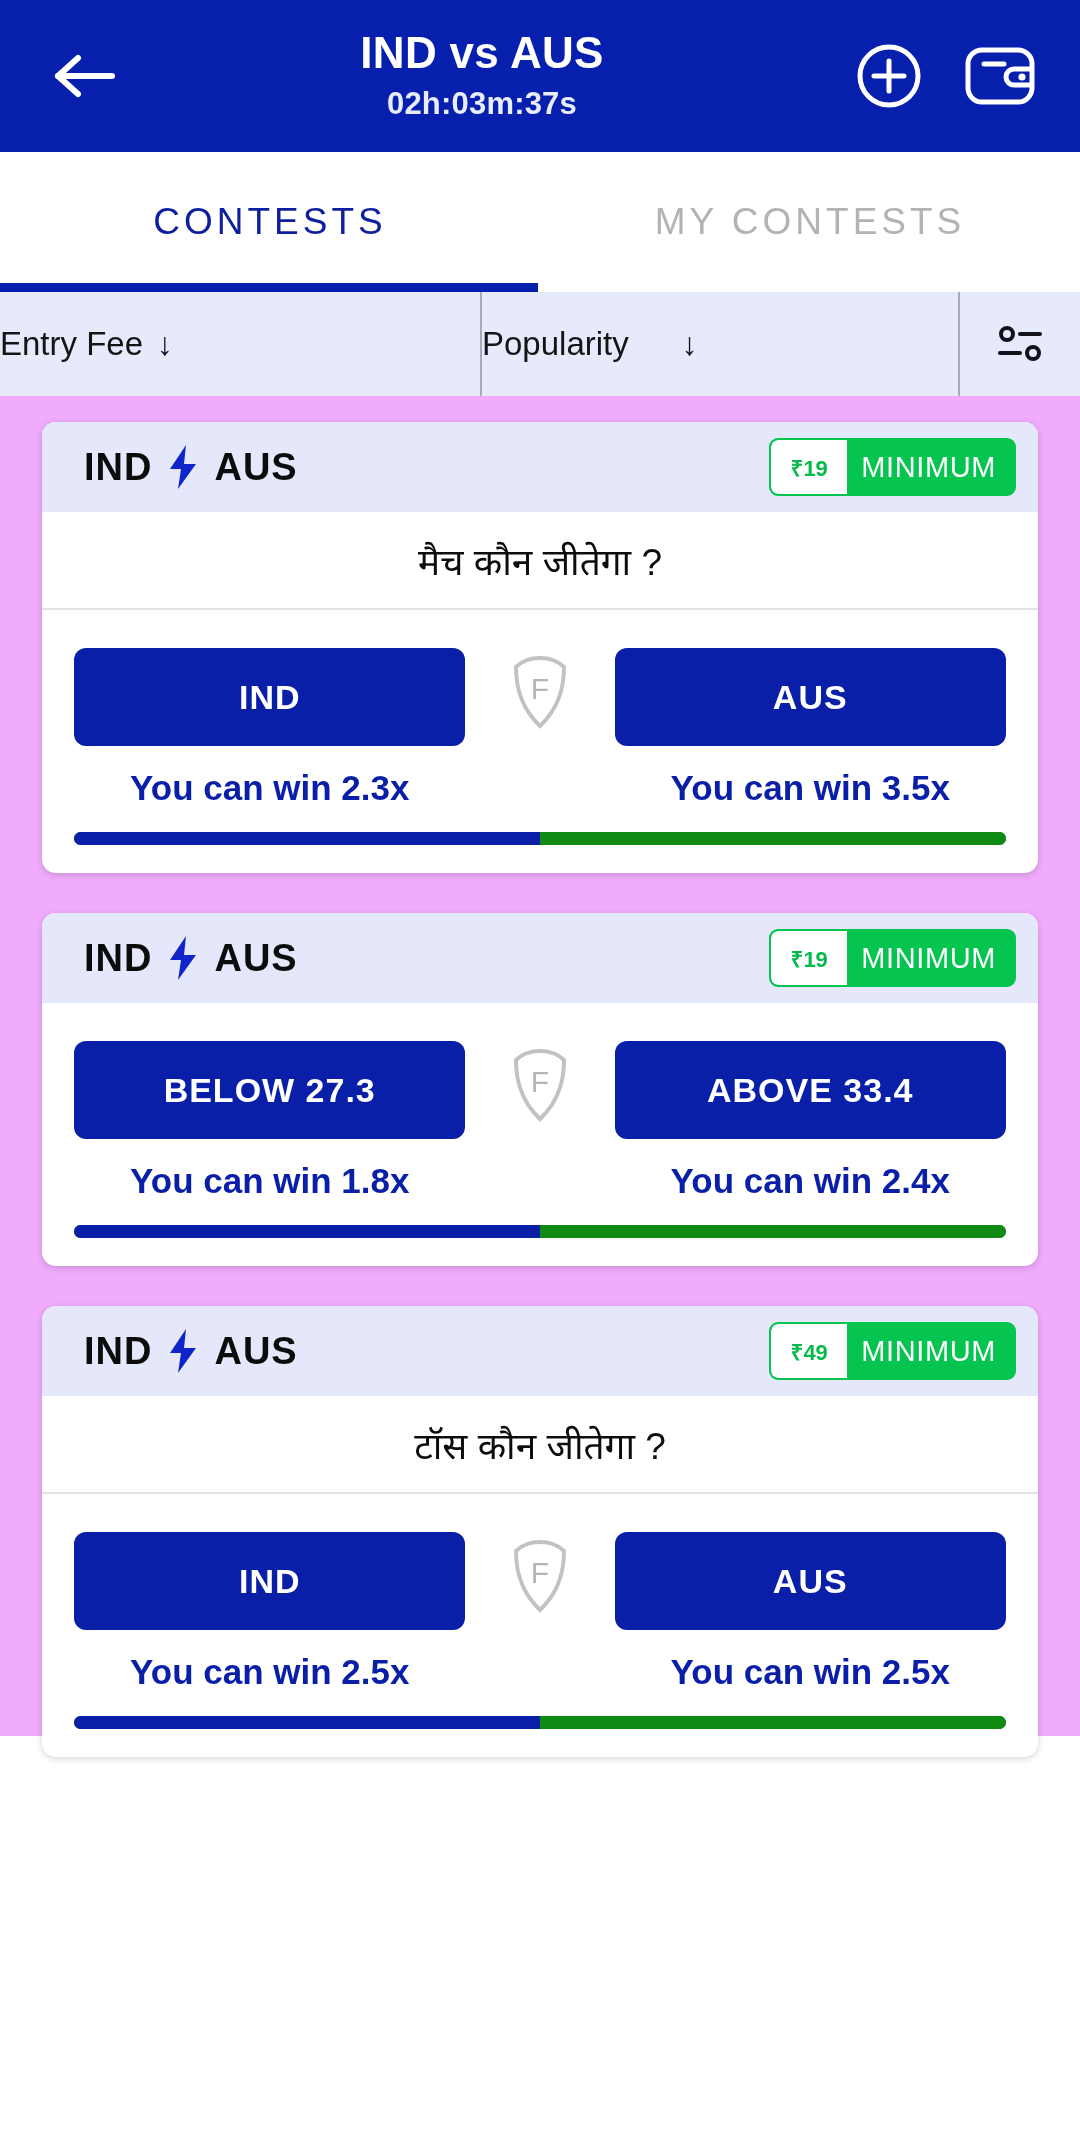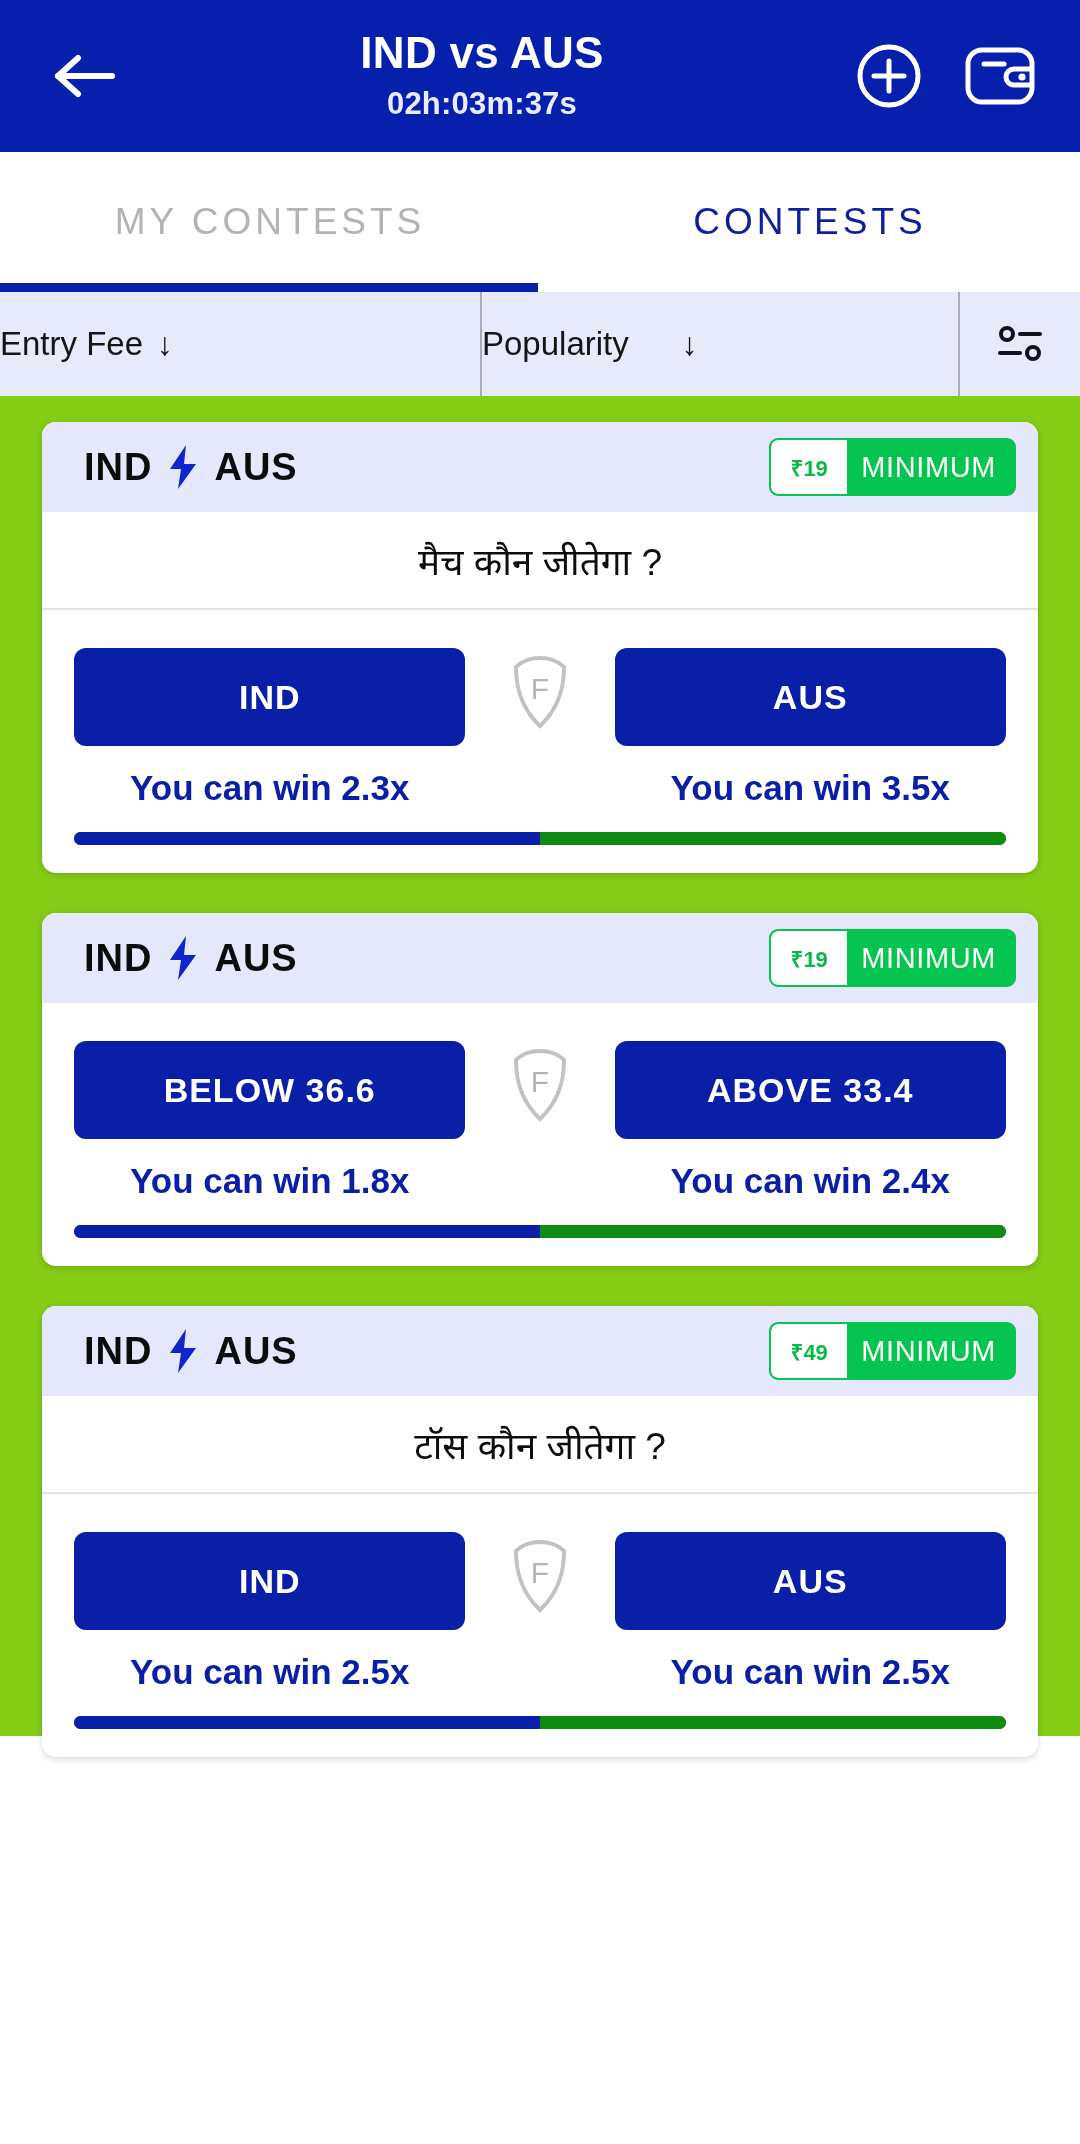--- a/index.html
+++ b/index.html
@@ -2,21 +2,21 @@
 <html><head>
 <meta charset="utf-8">
 <style>
   * { margin:0; padding:0; box-sizing:border-box; }
   html,body { width:1080px; height:2144px; }
   body {
     font-family:"Liberation Sans", sans-serif;
     background:#ffffff;
     overflow:hidden;
   }
-  .screen { width:1080px; height:1736px; position:relative; background:#84cc16; }
+  .screen { width:1080px; height:1736px; position:relative; background:#f0abfc; }
 
   
   .header {
     height:152px;
     background:#0620AD;
     display:flex;
     align-items:center;
     padding:0 44px 0 52px;
     position:relative;
   }
@@ -221,22 +221,22 @@
           <rect x="4" y="5" width="64" height="52" rx="14" stroke="#ffffff" stroke-width="5" fill="none"></rect>
           <path d="M20 19 H40" stroke="#ffffff" stroke-width="5" stroke-linecap="round"></path>
           <path d="M68 24 H50 a8 8 0 0 0 0 16 H68" stroke="#ffffff" stroke-width="5" fill="none" stroke-linejoin="round"></path>
           <circle cx="58" cy="32" r="3.6" fill="#ffffff"></circle>
         </svg>
       </div>
     </div>
   </div>
 
   <div class="tabs">
+    <div class="tab active">CONTESTS</div>
     <div class="tab inactive">MY CONTESTS</div>
-    <div class="tab active">CONTESTS</div>
     <div class="tab-underline"></div>
   </div>
 
   <div class="filterbar">
     <div class="filter-item filter-entry">
       <span>Entry Fee</span>
       <span class="arrow-down">↓</span>
     </div>
     <div class="vdiv"></div>
     <div class="filter-item filter-pop">
@@ -306,21 +306,21 @@
           </span>
           <span>AUS</span>
         </div>
         <div class="badge">
           <span class="badge-amount">₹19</span>
           <span class="badge-label">MINIMUM</span>
         </div>
       </div>
       <div class="options">
         <div class="option-col">
-          <button class="option-btn">BELOW 36.6</button>
+          <button class="option-btn">BELOW 27.3</button>
           <div class="win-text">You can win 1.8x</div>
         </div>
         <div class="shield-wrap">
           <svg width="62" height="78" viewBox="0 0 62 78">
             <path d="M31 4 C18 4 10 10 7 13 C7 30 10 52 31 72 C52 52 55 30 55 13 C52 10 44 4 31 4 Z" stroke="#c2c2c2" stroke-width="4" fill="none"></path>
             <text x="31" y="45" text-anchor="middle" font-family="Liberation Sans, sans-serif" font-size="30" fill="#b5b5b5">F</text>
           </svg>
         </div>
         <div class="option-col">
           <button class="option-btn">ABOVE 33.4</button>

